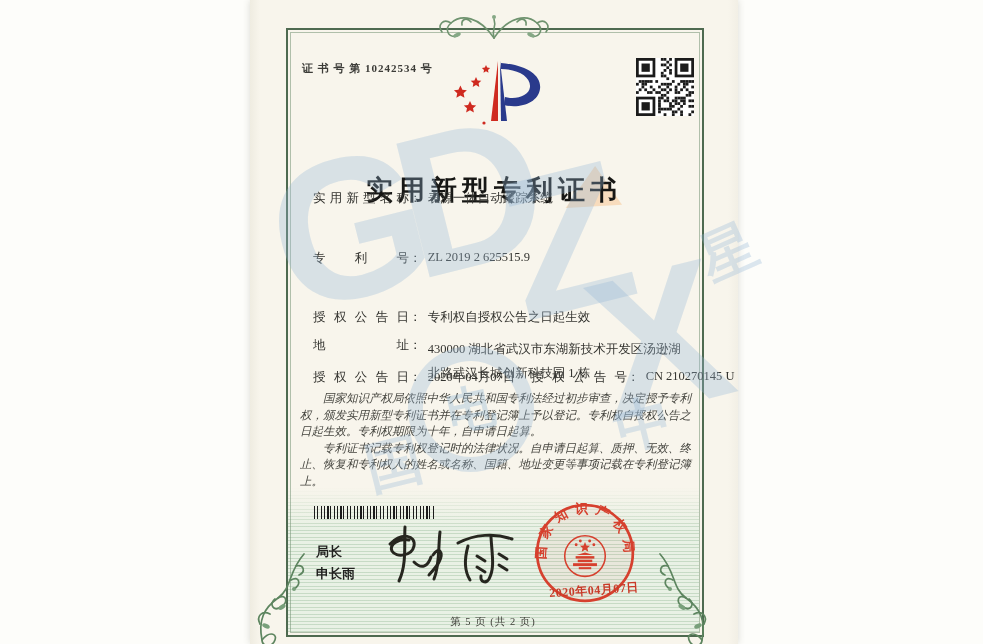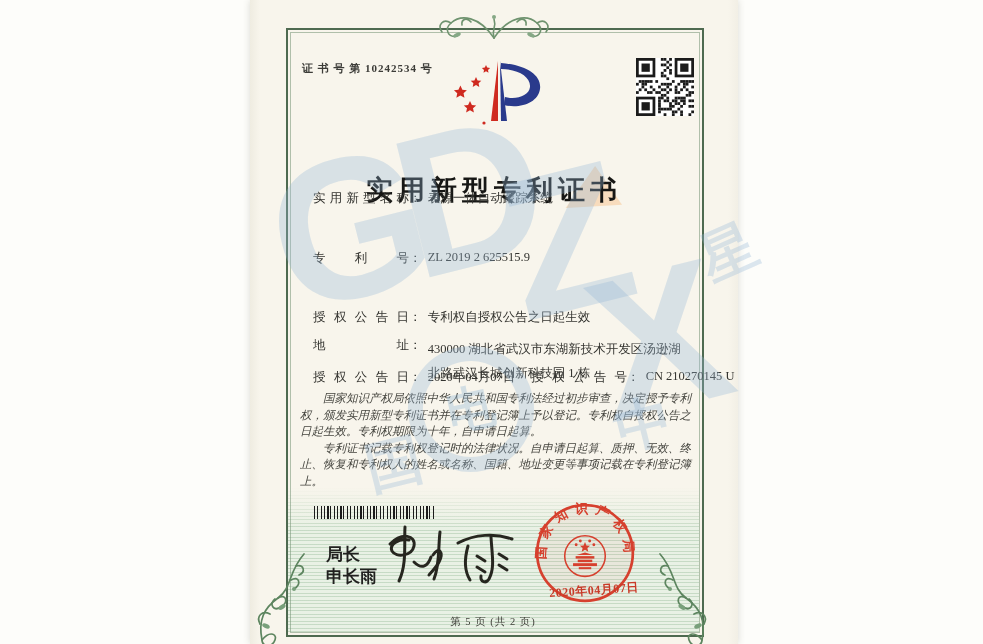--- a/index.html
+++ b/index.html
@@ -61,22 +61,22 @@
     font-size:11.5px;line-height:16.5px;color:#45453f;font-style:italic;
   }
   .body-text p{margin:0;text-indent:2em;}
   
   .barcode{
     position:absolute;left:64px;top:506px;width:121px;height:13px;z-index:10;
     background:repeating-linear-gradient(90deg,
       #1c1c1c 0px,#1c1c1c 1.5px, transparent 1.5px, transparent 3px,
       #1c1c1c 3px,#1c1c1c 4px, transparent 4px, transparent 6.6px);
   }
-  .signer{position:absolute;left:76px;z-index:10;font-family:Liberation Serif, serif;
-    font-size:17px;font-weight:600;color:#21211f;}
+  .signer{position:absolute;left:66px;z-index:10;font-family:Liberation Serif, serif;
+    font-size:13px;font-weight:600;color:#21211f;}
   .signer.role{top:543px;}
   .signer.name{top:565px;text-align:right;}
   .signature{position:absolute;left:128px;top:522px;width:155px;height:64px;z-index:12;}
   .seal{position:absolute;left:283px;top:501px;width:104px;height:104px;z-index:14;}
   .seal-date{
     position:absolute;left:288px;top:582px;width:112px;text-align:center;z-index:15;
     color:#c93a28;font-size:12px;font-weight:bold;letter-spacing:.5px;
     transform:rotate(-4deg);
   }
   .footer{

